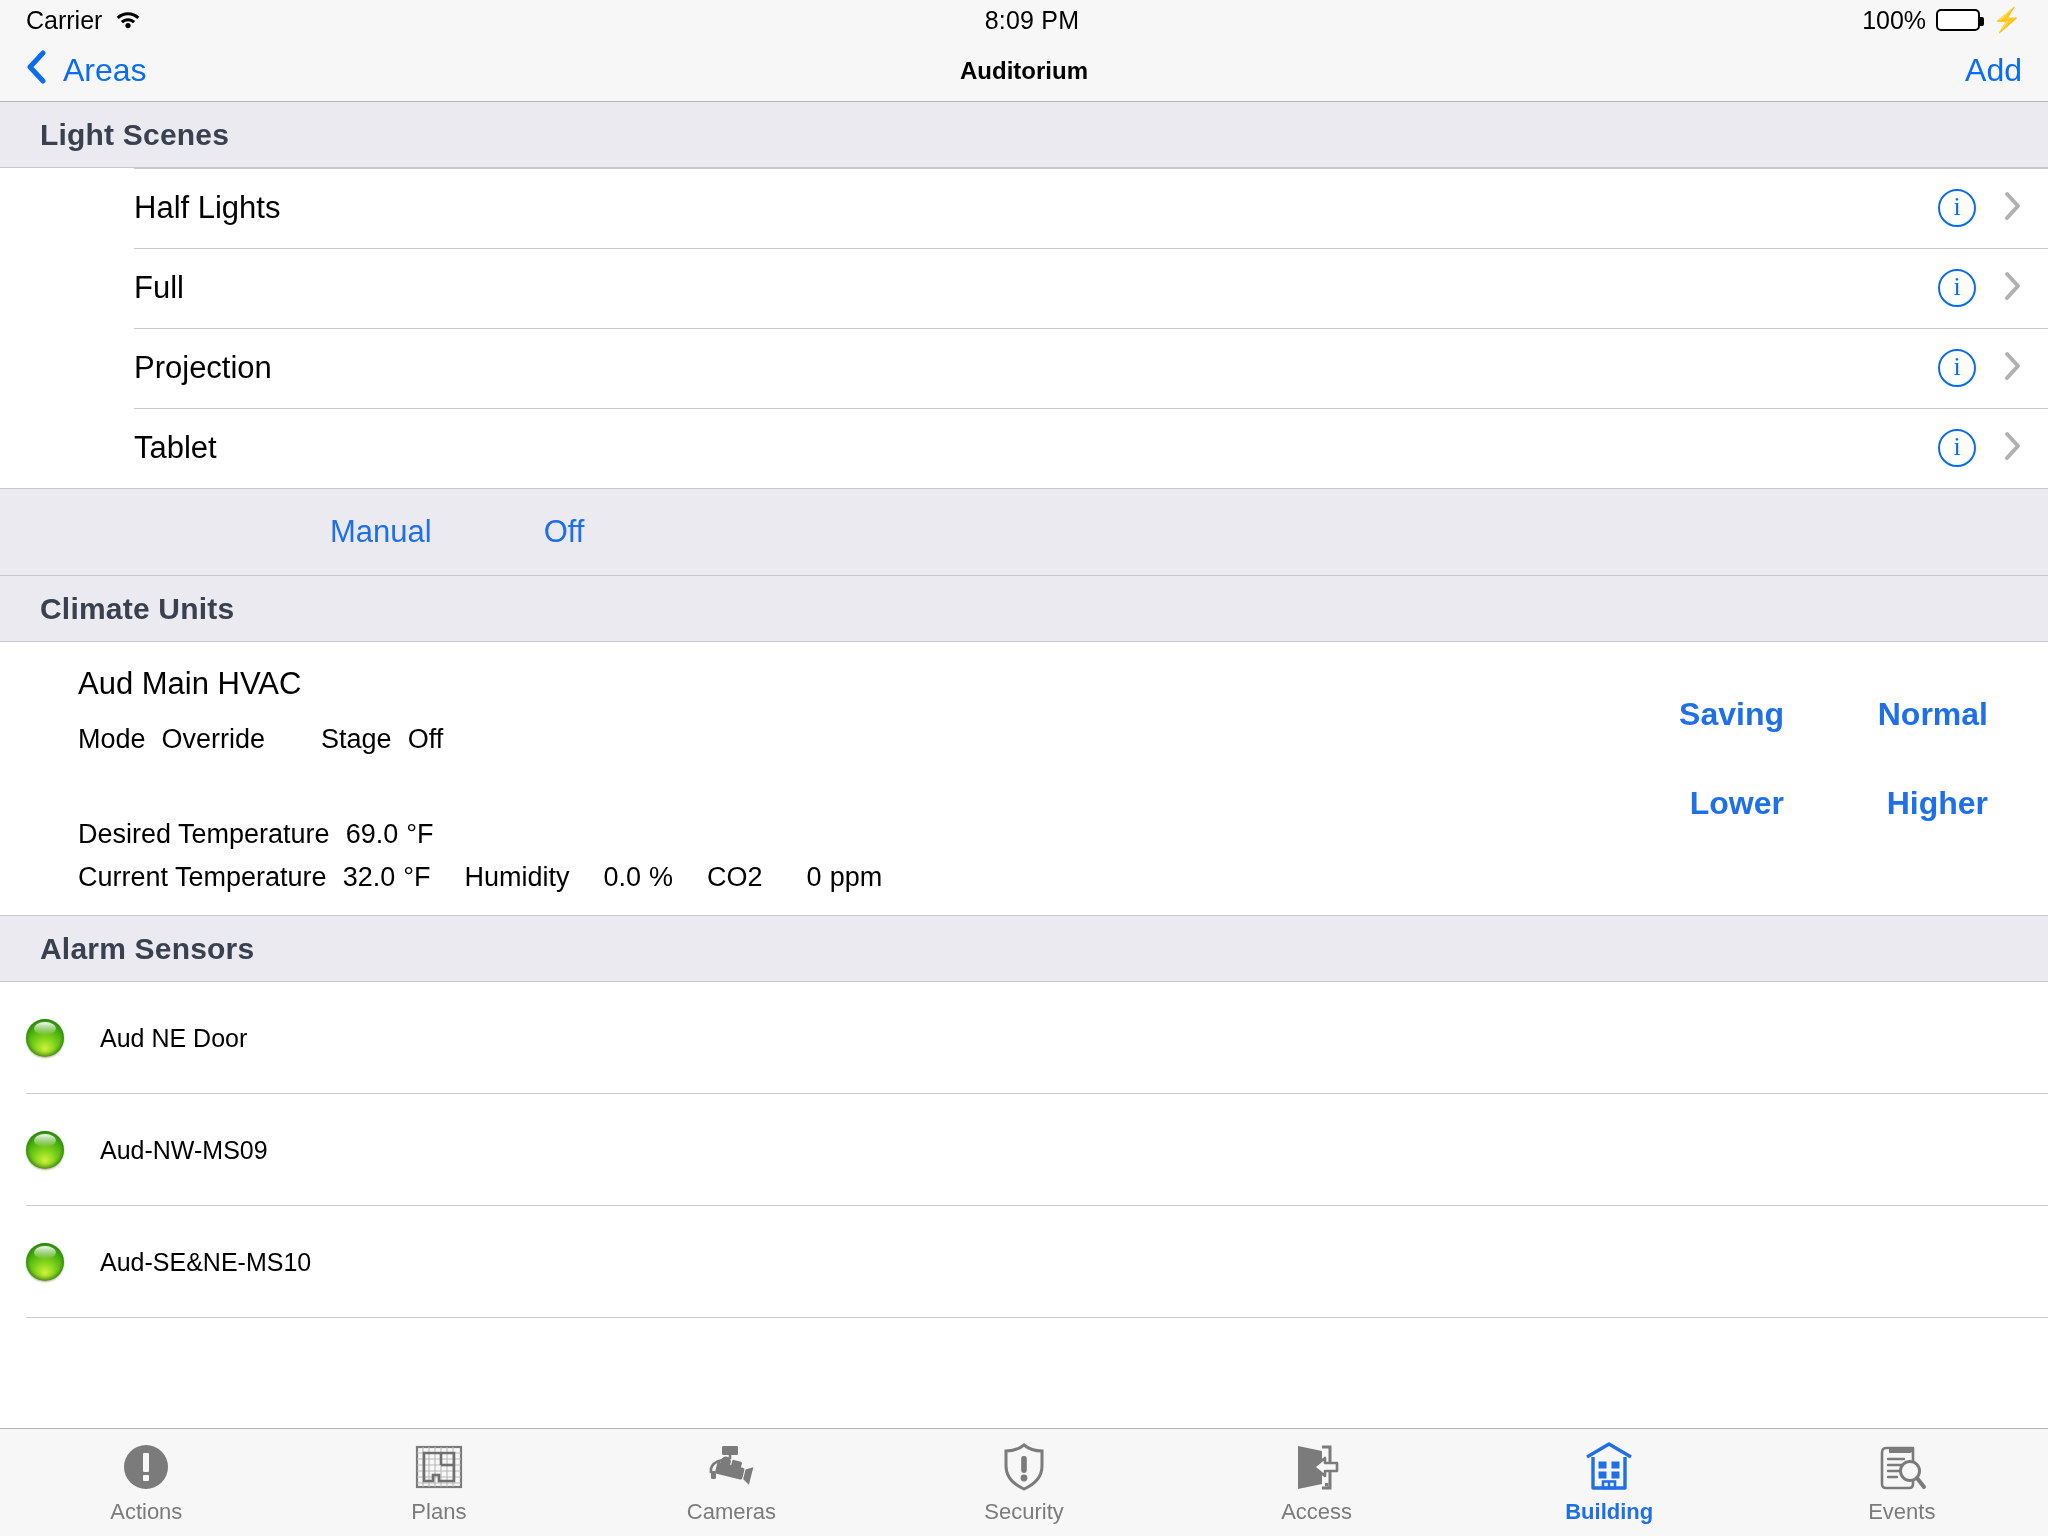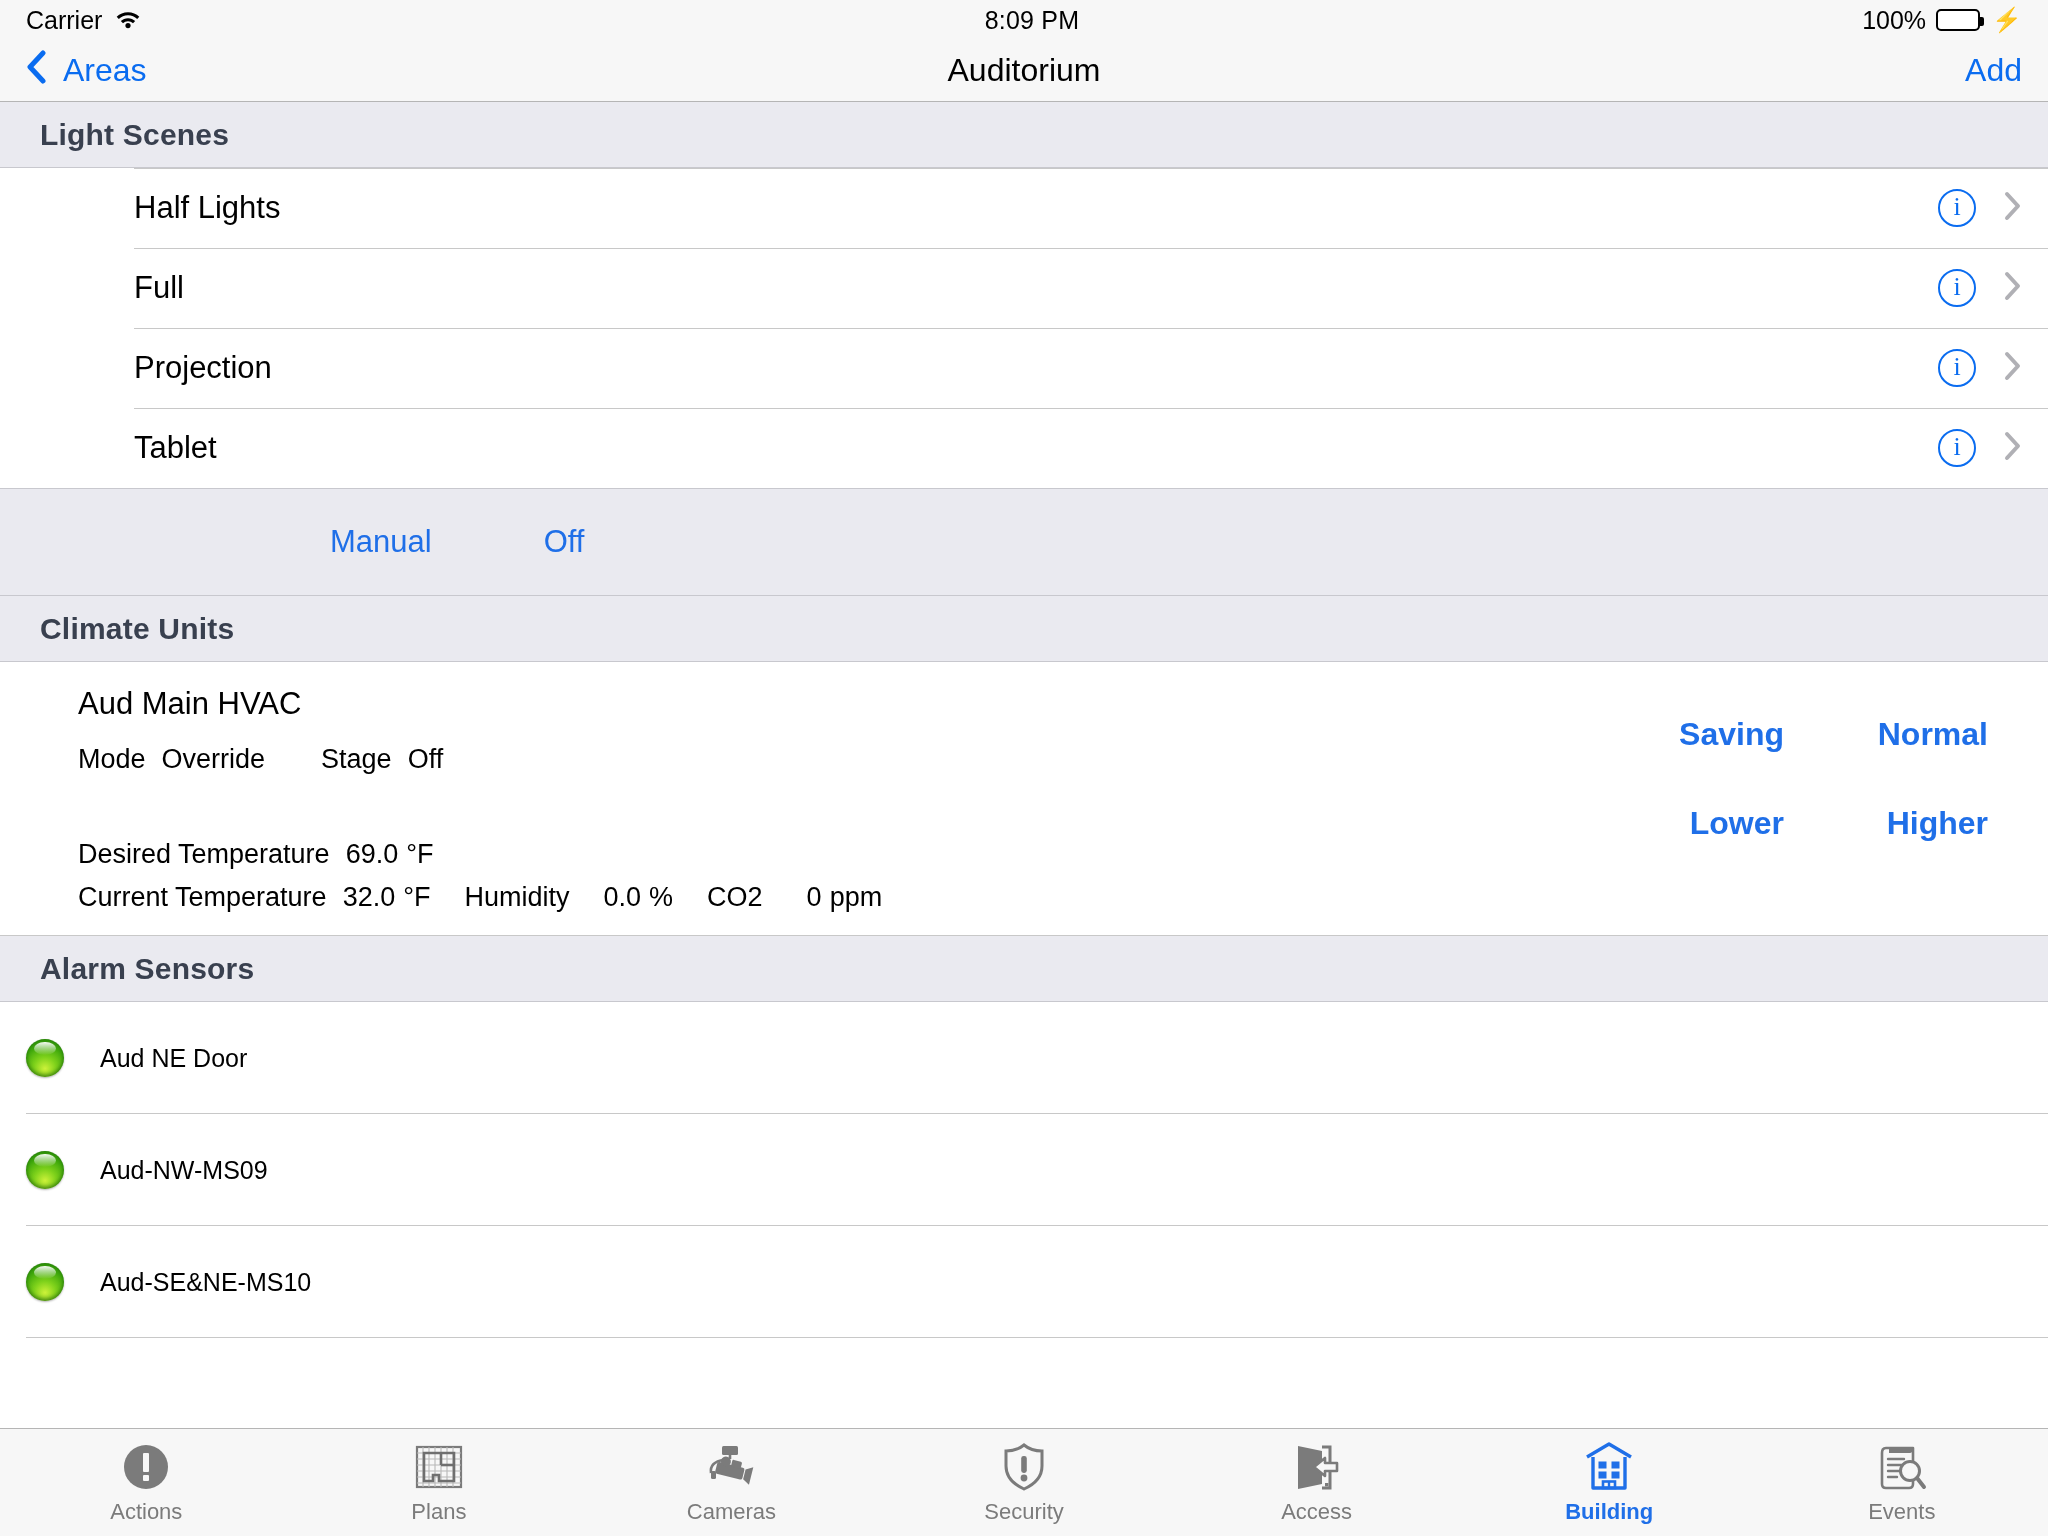--- a/index.html
+++ b/index.html
@@ -50,21 +50,21 @@
     display: flex; align-items: center; padding: 0 26px;
     position: relative;
   }
   .nav-back {
     display: flex; align-items: center; gap: 17px;
     color: #0a6cf0; font-size: 32px; cursor: pointer;
   }
   .chev-back { display:block; }
   .nav-title {
     position: absolute; left: 0; right: 0; text-align: center;
-    font-size: 32px; font-weight: 400; color: #000; pointer-events: none;
+    font-size: 24px; font-weight: 700; color: #000; pointer-events: none;
   }
   .nav-add {
     margin-left: auto; color: #0a6cf0; font-size: 32px; cursor: pointer;
     position: relative; z-index: 2;
   }
 
   
   .content { flex: 1 1 auto; overflow: hidden; background: #fff; }
 
   .section-header {
@@ -95,21 +95,21 @@
     width: 38px; height: 38px; border: 2.5px solid #0a6cf0; border-radius: 50%;
     display: flex; align-items: center; justify-content: center;
     color: #0a6cf0; font-size: 26px; font-family: "Liberation Serif", serif;
     font-weight: 400; cursor: pointer; line-height: 1;
   }
   .info-btn span { transform: translateY(-1px); }
   .chev-right { display: block; }
 
   
   .scene-actions {
-    background: #eaeaf0; height: 108px;
+    background: #eaeaf0; height: 88px;
     border-top: 1px solid #c8c8ce; border-bottom: 1px solid #c8c8ce;
     display: flex; align-items: center; padding-left: 330px; gap: 112px;
   }
   .link-btn { color: #1f6fe8; font-size: 31px; cursor: pointer; }
 
   
   .climate {
     background: #fff; padding: 24px 26px 22px 78px;
     position: relative; border-bottom: 1px solid #c8c8c8;
   }

